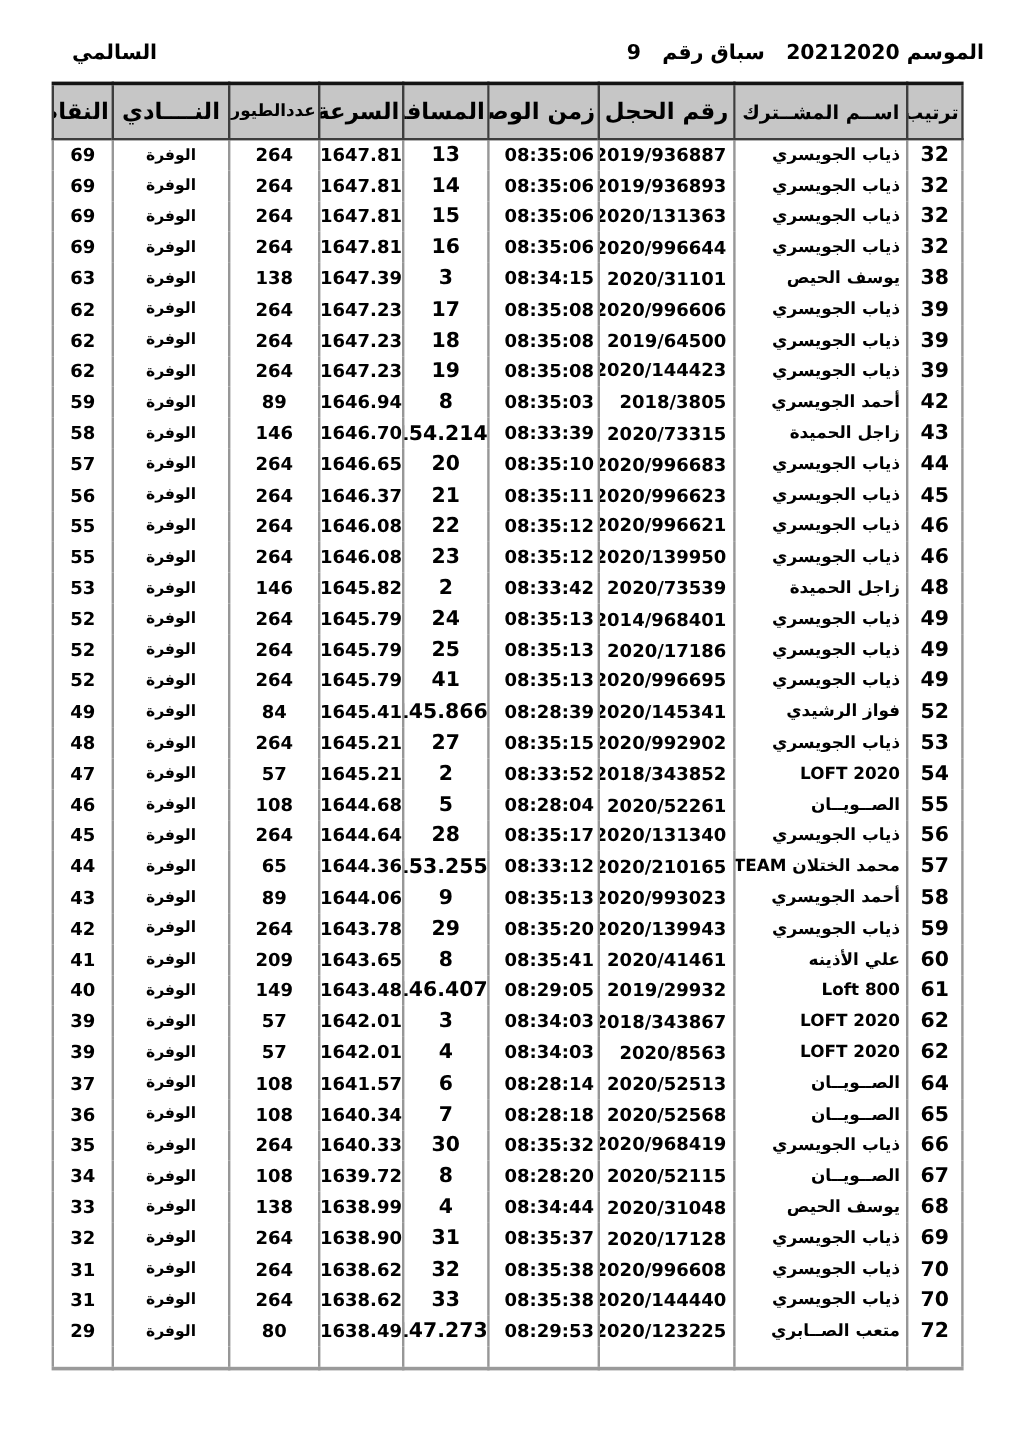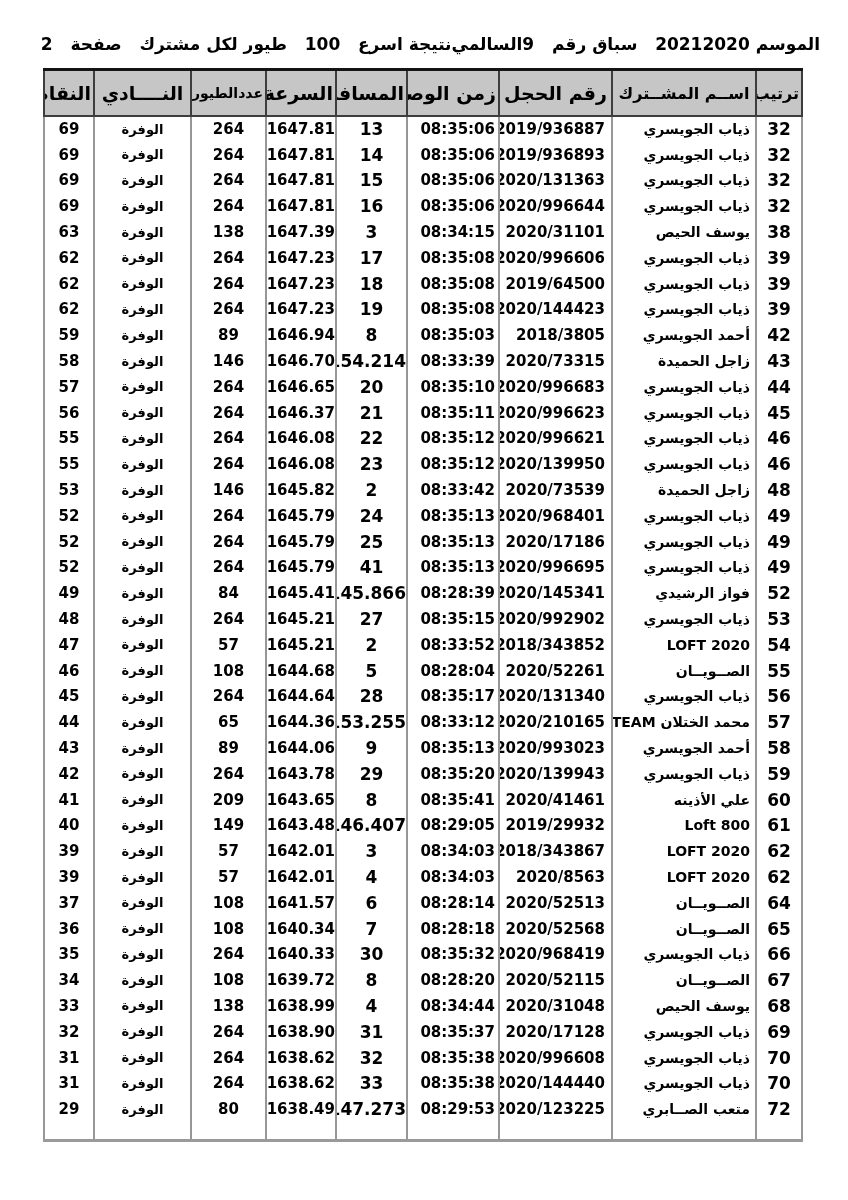--- a/index.html
+++ b/index.html
@@ -54,21 +54,20 @@
   td.c7{font-size:13px;margin-left:16px;}
 </style>
 </head>
 <body>
 
 <div class="page">
 
   <div class="title-row">
     <span>الموسم 20212020&nbsp;&nbsp; سباق رقم&nbsp;&nbsp; 9</span>
     <span>السالمي</span>
-    <span>نتيجة اسرع&nbsp;&nbsp; 100&nbsp;&nbsp; طيور لكل مشترك&nbsp;&nbsp; صفحة&nbsp;&nbsp; 2</span>
   </div>
 
   <table class="results">
     <colgroup>
       <col style="width:46px">
         <col style="width:144px">
         <col style="width:113px">
       <col style="width:92px">
         <col style="width:71px">
         <col style="width:70px">
@@ -251,21 +250,21 @@
           <td class="c3">08:33:42</td>
           <td class="c4">2</td>
           <td class="c5">1645.82</td>
           <td class="c6">146</td>
           <td class="c7">الوفرة</td>
           <td class="c8">53</td>
         </tr>
         <tr>
           <td class="c0">49</td>
           <td class="c1">ذياب الجويسري</td>
-          <td class="c2">2020/968401</td>
+          <td class="c2">2014/968401</td>
           <td class="c3">08:35:13</td>
           <td class="c4">24</td>
           <td class="c5">1645.79</td>
           <td class="c6">264</td>
           <td class="c7">الوفرة</td>
           <td class="c8">52</td>
         </tr>
         <tr>
           <td class="c0">49</td>
           <td class="c1">ذياب الجويسري</td>

